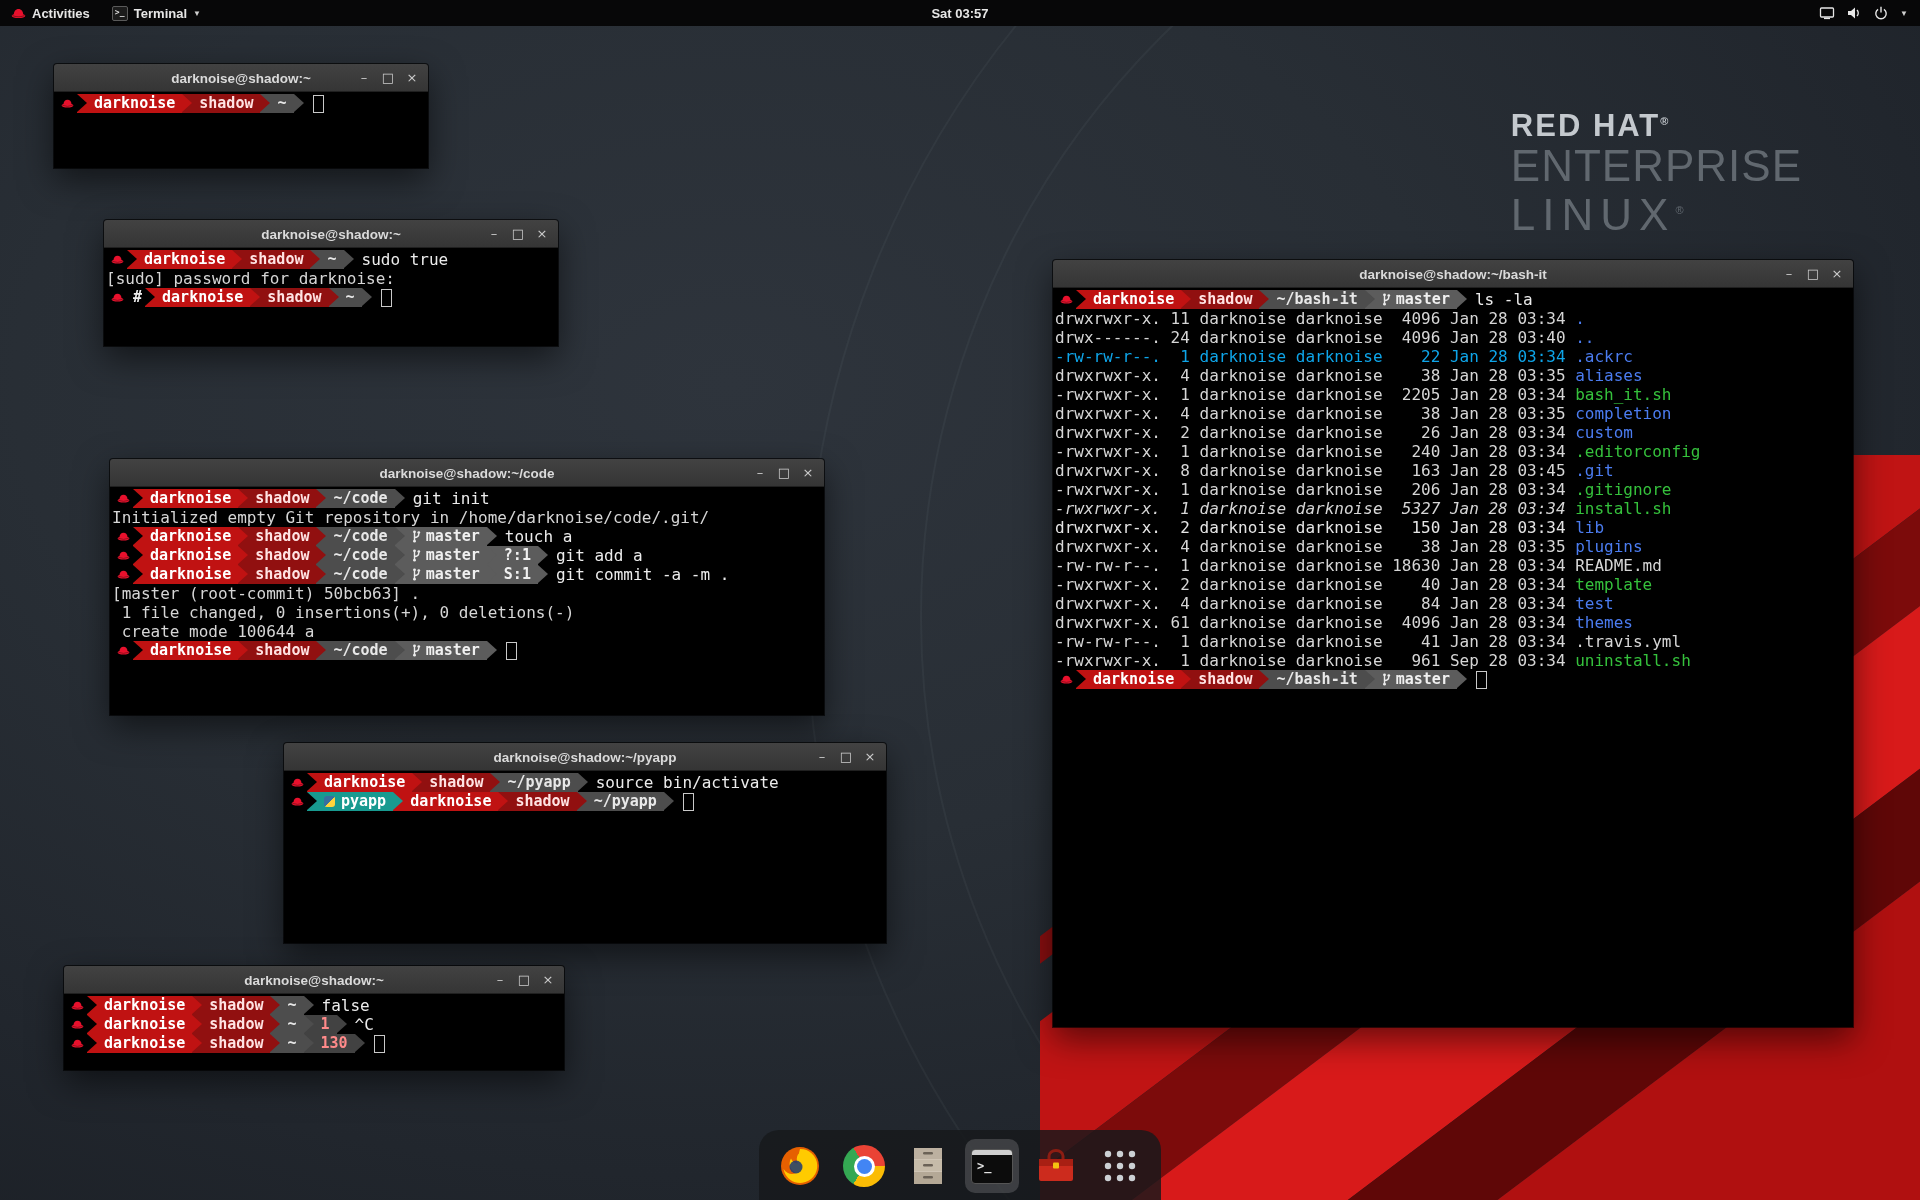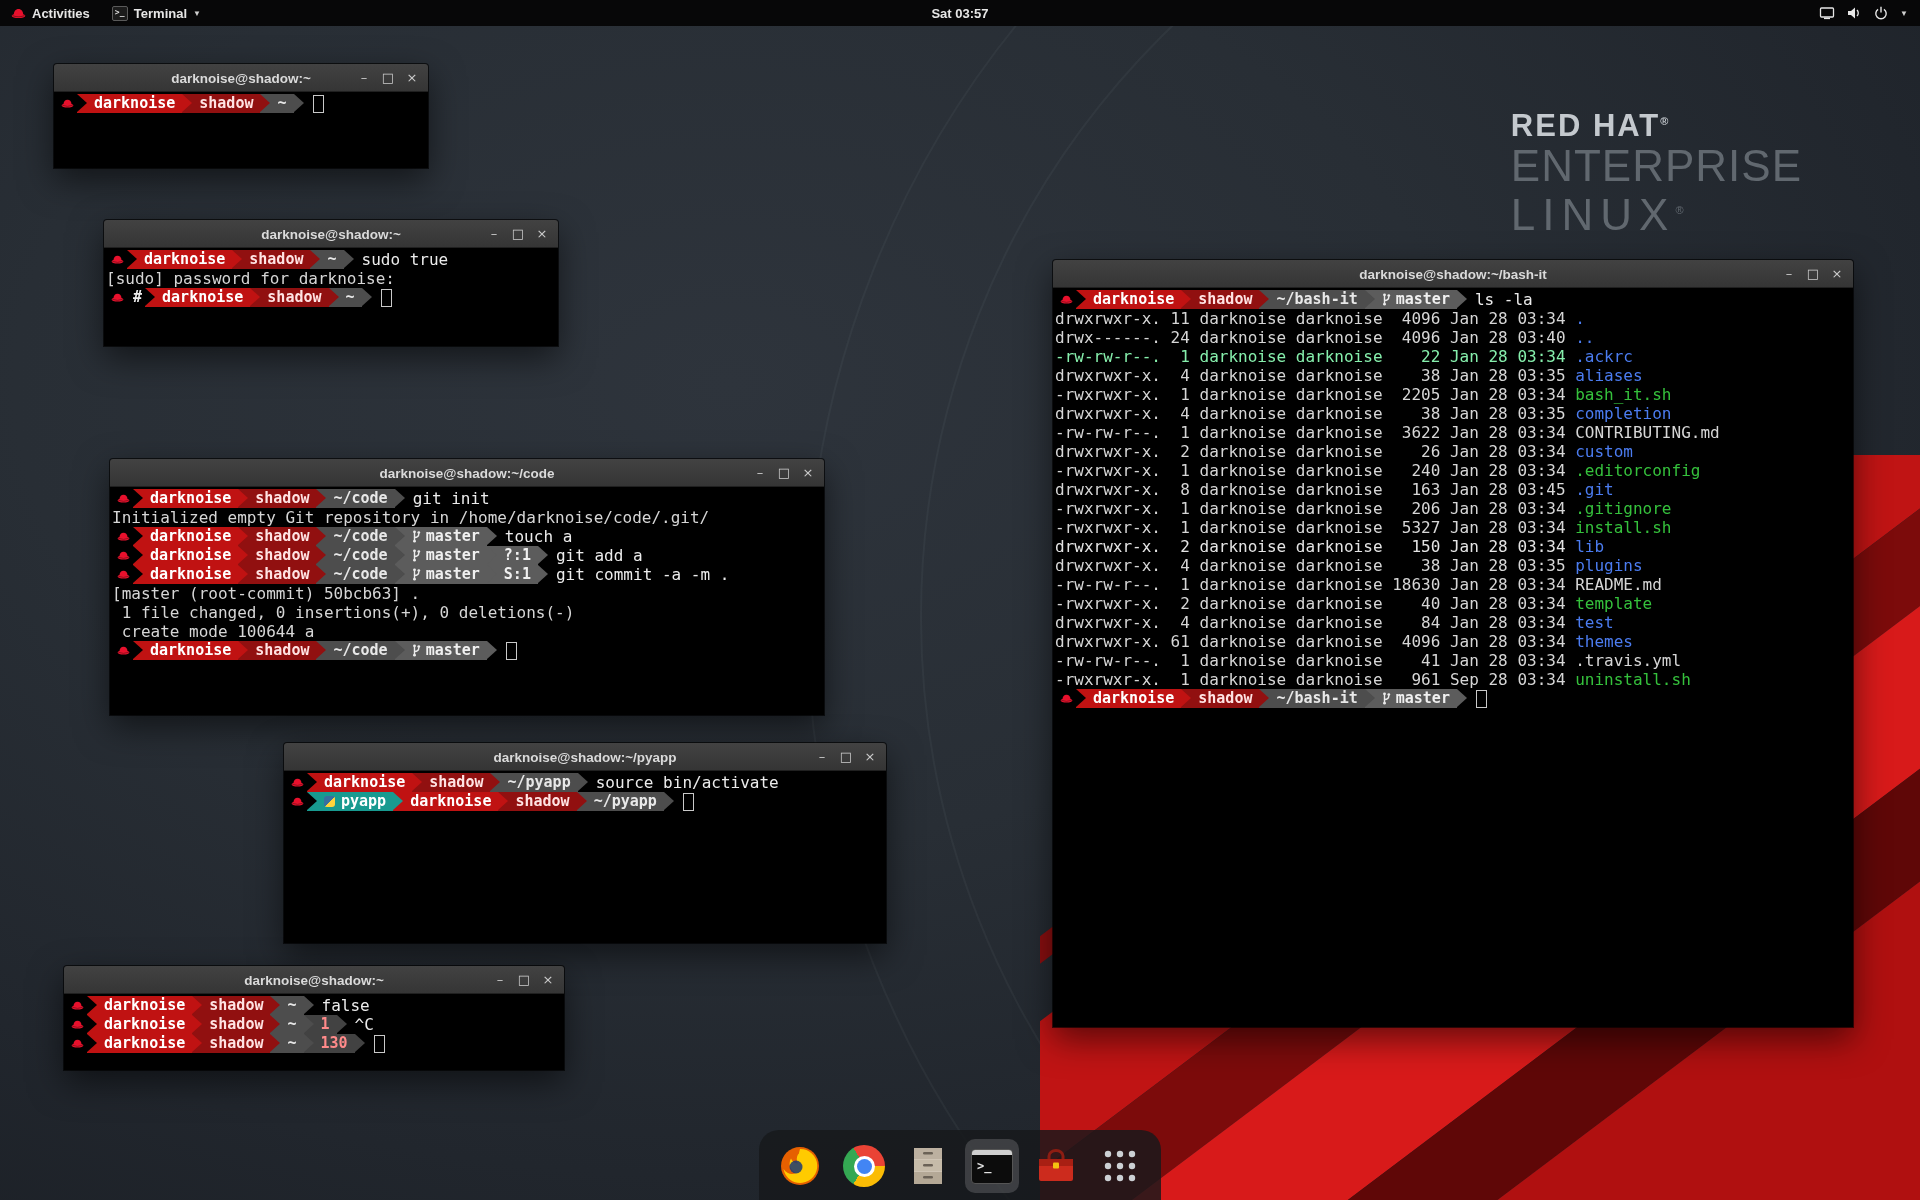--- a/index.html
+++ b/index.html
@@ -479,57 +479,53 @@
         </div>
         <div class="tl">
           <span style="color: rgb(214, 214, 214);">drwxrwxr-x. 11 darknoise darknoise  4096 Jan 28 03:34 </span>
           <span style="color: rgb(75, 124, 240);">.</span>
         </div>
         <div class="tl">
           <span style="color: rgb(214, 214, 214);">drwx------. 24 darknoise darknoise  4096 Jan 28 03:40 </span>
           <span style="color: rgb(75, 124, 240);">..</span>
         </div>
         <div class="tl">
-          <span style="color: #86efac;">-rw-rw-r--.  1 darknoise darknoise    22 Jan 28 03:34 </span>
+          <span style="color: #0ea5e9;">-rw-rw-r--.  1 darknoise darknoise    22 Jan 28 03:34 </span>
           <span style="color: rgb(75, 124, 240);">.ackrc</span>
         </div>
         <div class="tl">
           <span style="color: rgb(214, 214, 214);">drwxrwxr-x.  4 darknoise darknoise    38 Jan 28 03:35 </span>
           <span style="color: rgb(75, 124, 240);">aliases</span>
         </div>
         <div class="tl">
           <span style="color: rgb(214, 214, 214);">-rwxrwxr-x.  1 darknoise darknoise  2205 Jan 28 03:34 </span>
           <span style="color: rgb(53, 193, 60);">bash_it.sh</span>
         </div>
         <div class="tl">
           <span style="color: rgb(214, 214, 214);">drwxrwxr-x.  4 darknoise darknoise    38 Jan 28 03:35 </span>
           <span style="color: rgb(75, 124, 240);">completion</span>
         </div>
         <div class="tl">
-          <span style="color: rgb(214, 214, 214);">-rw-rw-r--.  1 darknoise darknoise  3622 Jan 28 03:34 </span>
-          <span style="color: rgb(214, 214, 214);">CONTRIBUTING.md</span>
-        </div>
-        <div class="tl">
           <span style="color: rgb(214, 214, 214);">drwxrwxr-x.  2 darknoise darknoise    26 Jan 28 03:34 </span>
           <span style="color: rgb(75, 124, 240);">custom</span>
         </div>
         <div class="tl">
           <span style="color: rgb(214, 214, 214);">-rwxrwxr-x.  1 darknoise darknoise   240 Jan 28 03:34 </span>
           <span style="color: rgb(53, 193, 60);">.editorconfig</span>
         </div>
         <div class="tl">
           <span style="color: rgb(214, 214, 214);">drwxrwxr-x.  8 darknoise darknoise   163 Jan 28 03:45 </span>
           <span style="color: rgb(75, 124, 240);">.git</span>
         </div>
         <div class="tl">
           <span style="color: rgb(214, 214, 214);">-rwxrwxr-x.  1 darknoise darknoise   206 Jan 28 03:34 </span>
           <span style="color: rgb(53, 193, 60);">.gitignore</span>
         </div>
         <div class="tl">
-          <span style="color: rgb(214, 214, 214);">-rwxrwxr-x.  1 darknoise darknoise  5327 Jan 28 03:34 </span>
+          <span style="color: rgb(214, 214, 214); font-style: italic;">-rwxrwxr-x.  1 darknoise darknoise  5327 Jan 28 03:34 </span>
           <span style="color: rgb(53, 193, 60);">install.sh</span>
         </div>
         <div class="tl">
           <span style="color: #e5e5e5;">drwxrwxr-x.  2 darknoise darknoise   150 Jan 28 03:34 </span>
           <span style="color: rgb(75, 124, 240);">lib</span>
         </div>
         <div class="tl">
           <span style="color: rgb(214, 214, 214);">drwxrwxr-x.  4 darknoise darknoise    38 Jan 28 03:35 </span>
           <span style="color: rgb(75, 124, 240);">plugins</span>
         </div>

